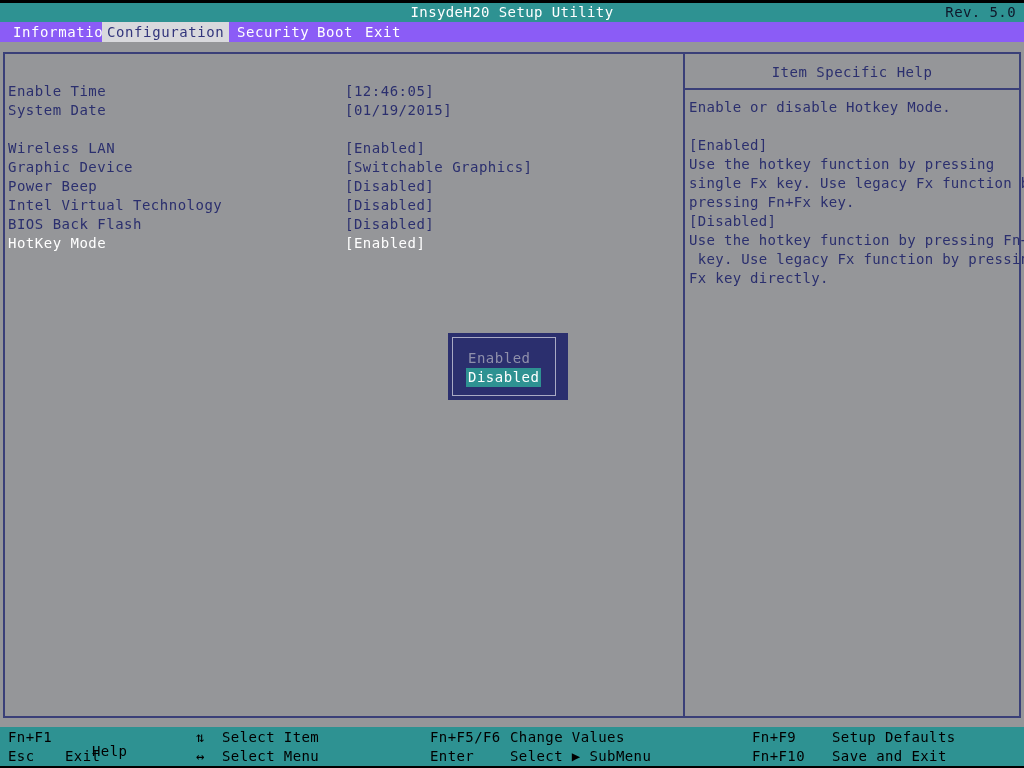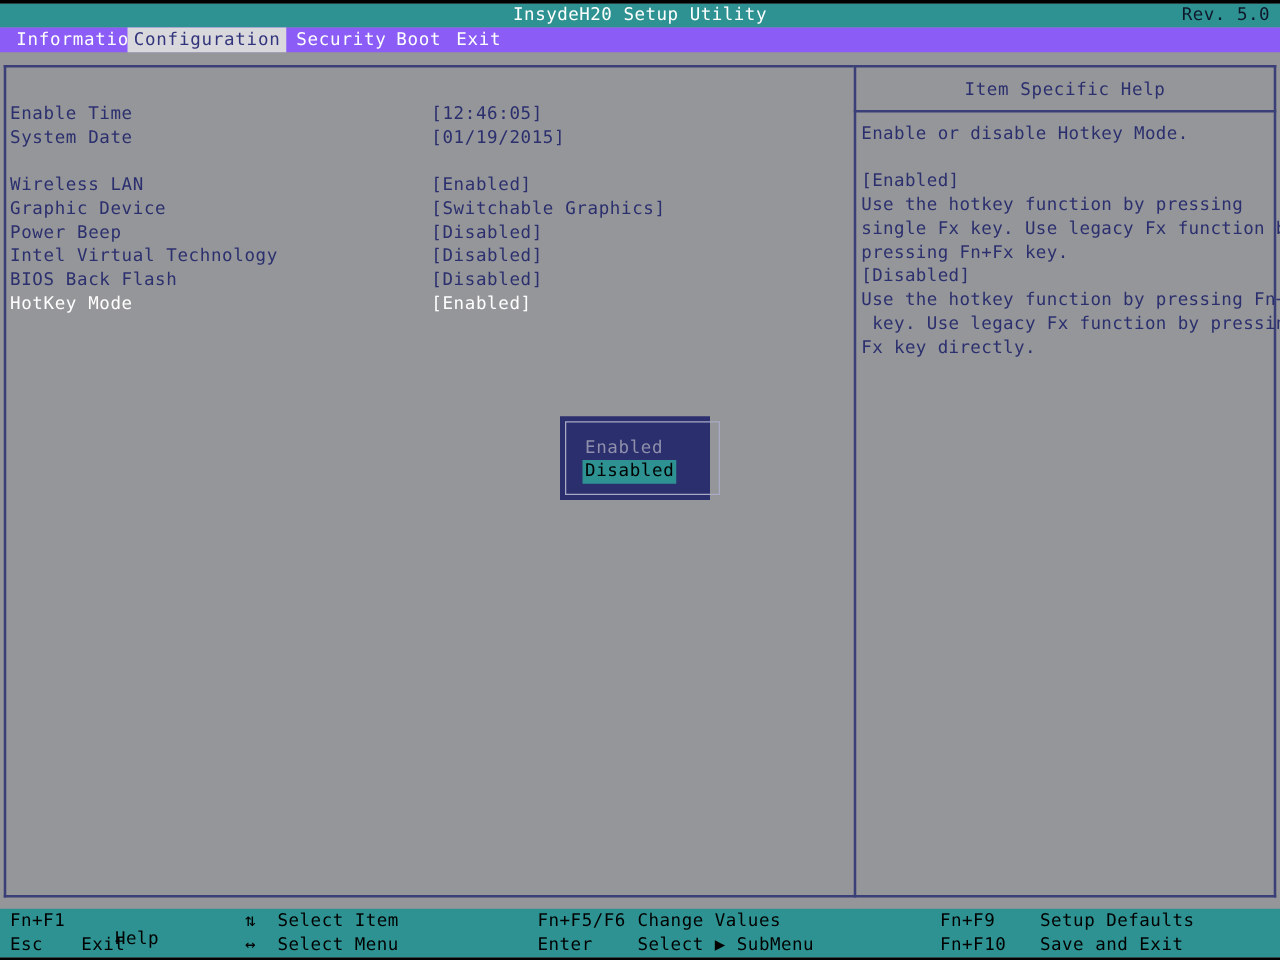--- a/index.html
+++ b/index.html
@@ -199,38 +199,38 @@
   .dropdown {
     position: absolute;
     left: 448px; top: 333px;
     width: 120px; height: 67px;
     background: #2b2f6e;
     box-sizing: border-box;
   }
   .dropdown-inner {
     position: absolute;
     left: 4px; top: 4px;
-    width: 124px; height: 59px;
+    width: 104px; height: 59px;
     border: 1px solid #a9aac4;
     box-sizing: border-box;
   }
   .dropdown-option {
     position: absolute;
     left: 13px;
     height: 19px;
     font-size: 14px;
     line-height: 19px;
     letter-spacing: 0.5px;
     white-space: pre;
     color: #8f90ab;
     padding: 0 2px;
   }
   .dropdown-option.highlighted {
     background: #2e9292;
-    color: #000000;
+    color: #ffffff;
   }
 
   
   .bottom-bar {
     position: absolute;
     left: 0; top: 727px;
     width: 1024px; height: 39px;
     background: #2e9292;
   }
   .bottom-strip {

